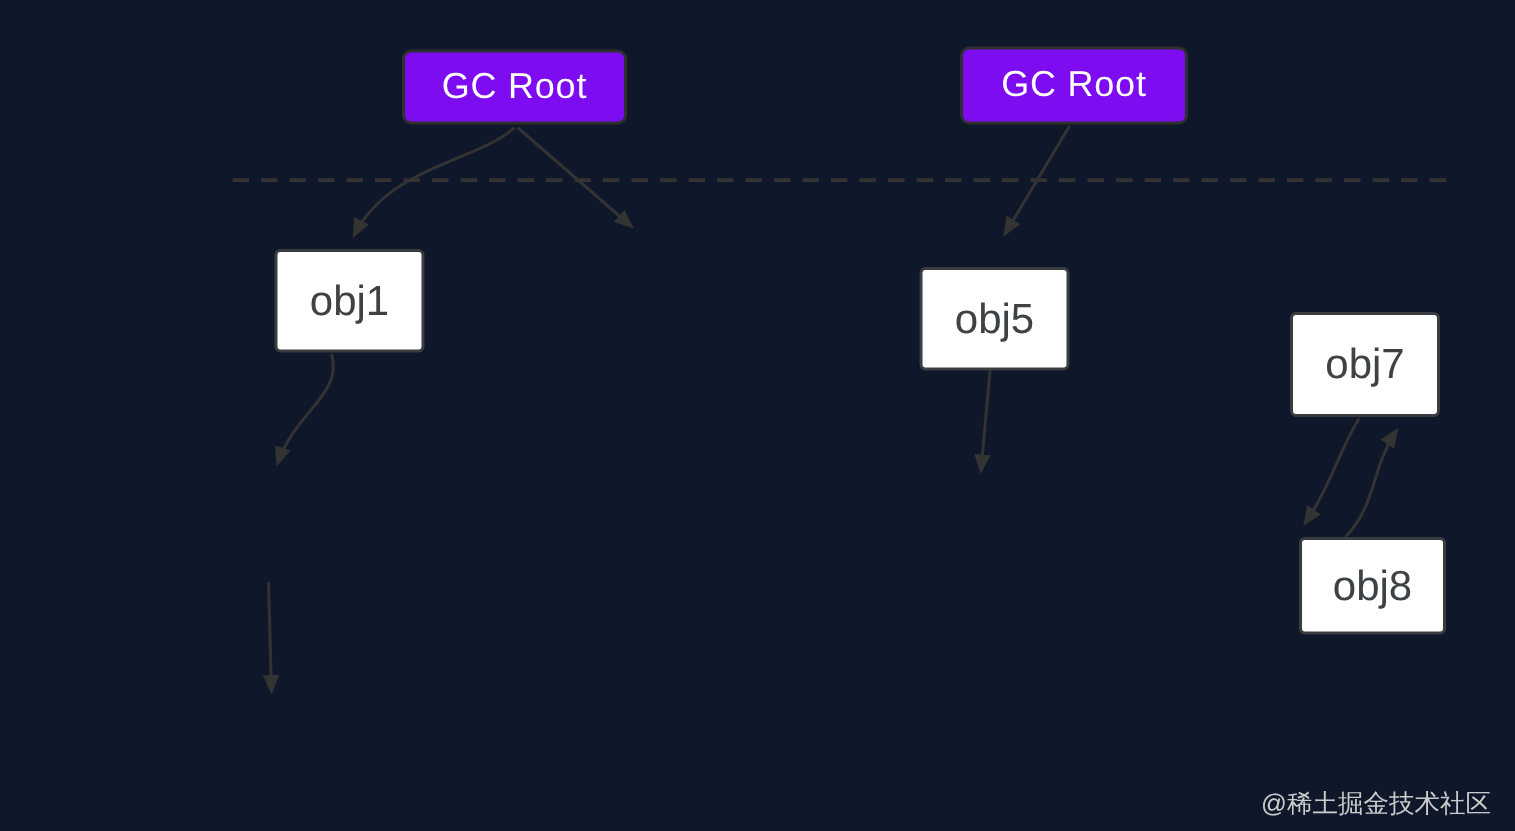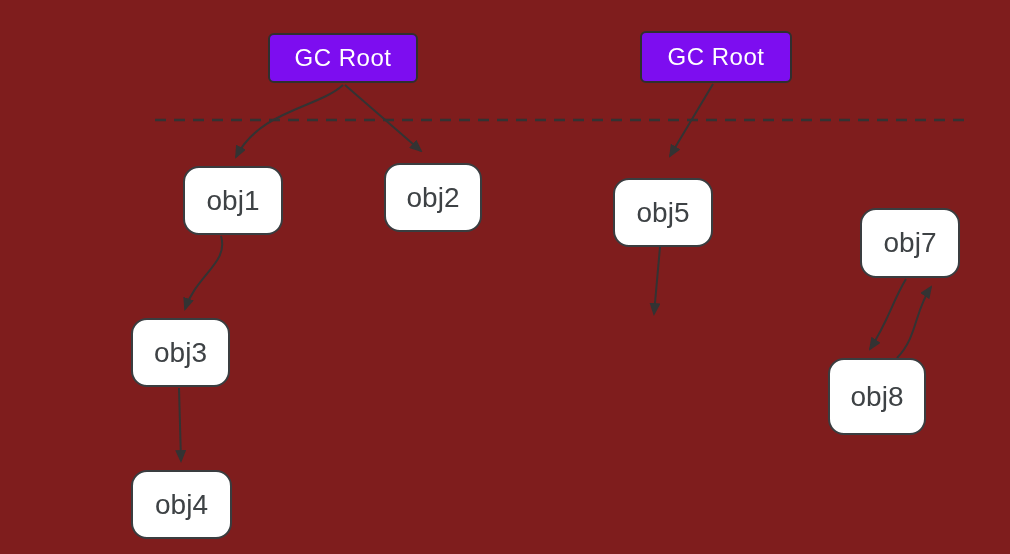--- a/index.html
+++ b/index.html
@@ -5,21 +5,21 @@
   html, body {
     margin: 0;
     padding: 0;
     background: #ffffff;
     font-family: "Liberation Sans", sans-serif;
   }
   .canvas {
     position: relative;
     width: 1010px;
     height: 554px;
-    background: #7f1d1d;
+    background: #0f172a;
     overflow: hidden;
   }
   .edges {
     position: absolute;
     left: 0;
     top: 0;
     width: 1010px;
     height: 554px;
     pointer-events: none;
   }
@@ -34,34 +34,34 @@
     background: #7d0df0;
     border: 2px solid #2f2f2f;
     border-radius: 6px;
     color: #ffffff;
     font-size: 24px;
     letter-spacing: 0.5px;
   }
   .obj-box {
     background: #ffffff;
     border: 2px solid #3a3d40;
-    border-radius: 16px;
+    border-radius: 4px;
     color: #3e4245;
     font-size: 28px;
   }
   #gcroot1 { left: 268px; top: 33px;  width: 150px; height: 50px; }
   #gcroot2 { left: 640px; top: 31px;  width: 152px; height: 52px; }
   #obj1    { left: 183px; top: 166px; width: 100px; height: 69px; }
   #obj2    { left: 384px; top: 163px; width: 98px;  height: 69px; }
   #obj3    { left: 131px; top: 318px; width: 99px;  height: 69px; }
   #obj4    { left: 131px; top: 470px; width: 101px; height: 69px; }
   #obj5    { left: 613px; top: 178px; width: 100px; height: 69px; }
   #obj6    { left: 602px; top: 323px; width: 101px; height: 70px; }
   #obj7    { left: 860px; top: 208px; width: 100px; height: 70px; }
-  #obj8    { left: 828px; top: 358px; width: 98px;  height: 77px; }
+  #obj8    { left: 866px; top: 358px; width: 98px;  height: 65px; }
   .watermark {
     position: absolute;
     right: 16px;
     bottom: 7px;
     color: #cbcbcb;
     font-size: 17px;
   }
 </style>
 </head>
 <body>
@@ -97,33 +97,25 @@
   <div class="node root-box" id="gcroot1">
     <span>GC Root</span>
   </div>
   <div class="node root-box" id="gcroot2">
     <span>GC Root</span>
   </div>
 
   <div class="node obj-box" id="obj1">
     <span>obj1</span>
   </div>
-  <div class="node obj-box" id="obj2">
-    <span>obj2</span>
-  </div>
-  <div class="node obj-box" id="obj3">
-    <span>obj3</span>
-  </div>
-  <div class="node obj-box" id="obj4">
-    <span>obj4</span>
-  </div>
   <div class="node obj-box" id="obj5">
     <span>obj5</span>
   </div>
   <div class="node obj-box" id="obj7">
     <span>obj7</span>
   </div>
   <div class="node obj-box" id="obj8">
     <span>obj8</span>
   </div>
 
+  <div class="watermark">@稀土掘金技术社区</div>
 
 </div>
 
 </body></html>

